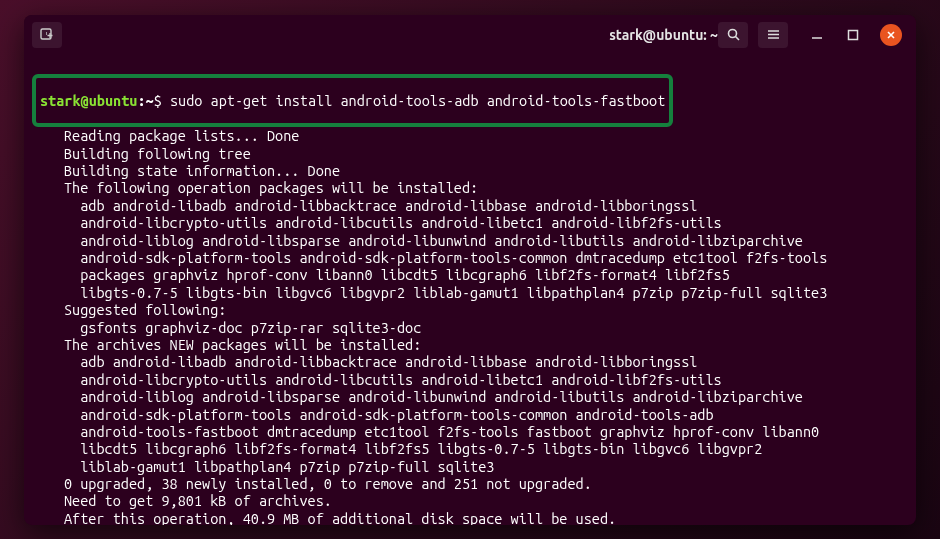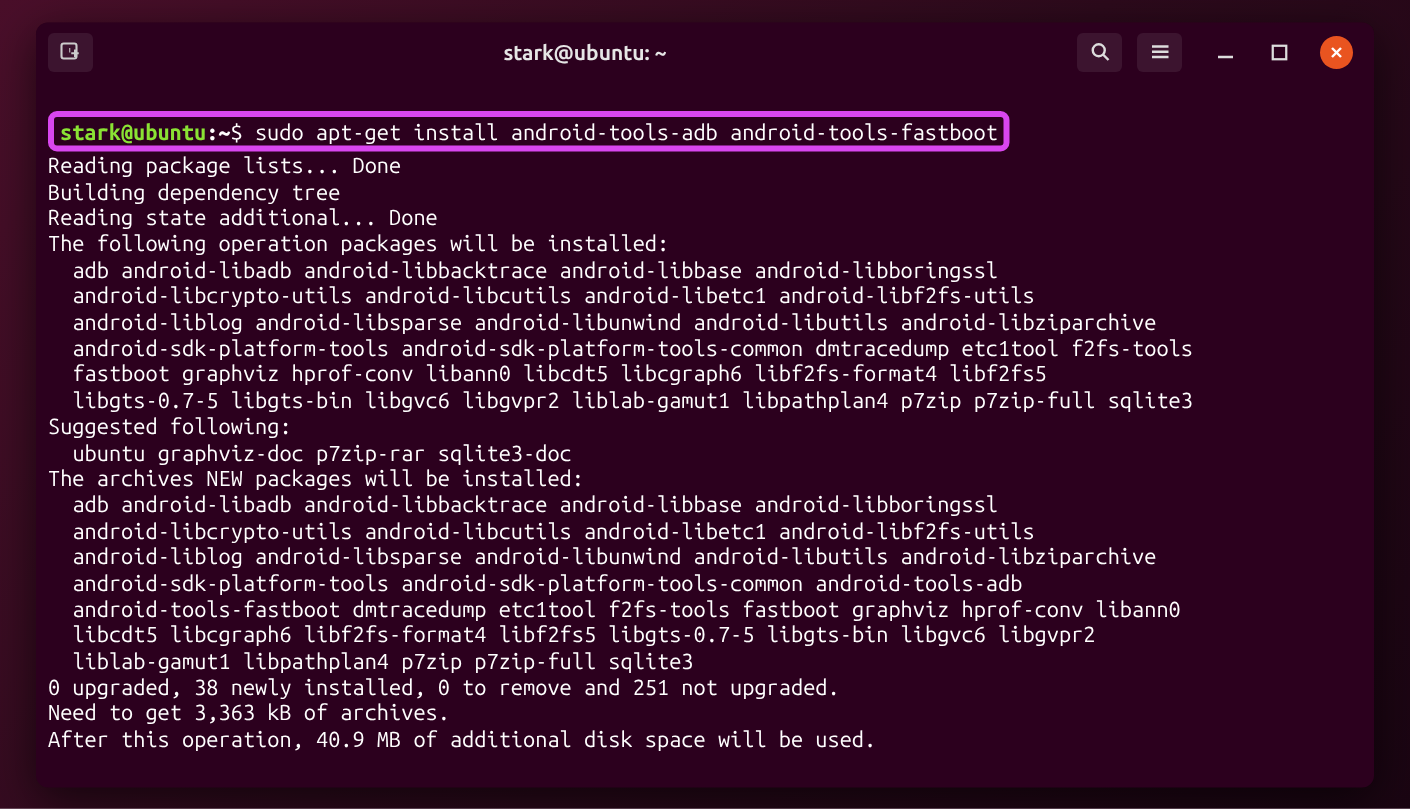--- a/index.html
+++ b/index.html
@@ -34,21 +34,21 @@
     .titlebar-left { display: flex; align-items: center; gap: 4px; }
     .new-tab-btn {
       width: 30px; height: 26px;
       background: rgba(255,255,255,0.08);
       border-radius: 4px;
       display: flex; align-items: center; justify-content: center;
       cursor: pointer;
     }
     .titlebar-title {
       flex: 1;
-      text-align: center;
+      text-align: right;
       font-family: Ubuntu, sans-serif;
       font-size: 14px;
       font-weight: 600;
       color: #e6e6e6;
     }
     .titlebar-right { display: flex; align-items: center; gap: 10px; }
     .search-btn, .menu-btn {
       width: 30px; height: 26px;
       background: rgba(255,255,255,0.08);
       border-radius: 4px;
@@ -69,26 +69,26 @@
       font-size: 14.5px;
       line-height: 1.2;
       color: #ffffff;
       overflow: hidden;
       white-space: pre;
     }
     .prompt-user { color: #8ae234; font-weight: bold; }
     .prompt-path { color: #ffffff; font-weight: bold;}
     .prompt-sym { color: #ffffff; }
     .highlight-box {
-      border: 4px solid #d946ef;
+      border: 4px solid #15803d;
       border-radius: 6px;
-      padding: 1px 4px;
+      padding: 14px 4px;
       display: inline-block;
     }
-    .line { white-space: pre-wrap; }
+    .line { white-space: pre-wrap; margin-left: 32px; }
     svg { display: block; }
   </style>
 </head>
 <body>
 
 <div class="window">
   <div class="titlebar">
     <div class="titlebar-left">
       <div class="new-tab-btn">
         <svg width="16" height="16" viewBox="0 0 16 16">
@@ -130,36 +130,36 @@
               <line x1="8" y1="2" x2="2" y2="8" stroke="#fff" stroke-width="1.6"></line>
             </svg>
         </div>
       </div>
     </div>
   </div>
 
   <div class="terminal-body">
 <span class="highlight-box"><span class="prompt-user">stark@ubuntu</span><span class="prompt-path">:~</span><span class="prompt-sym">$</span> <span>sudo apt-get install android-tools-adb android-tools-fastboot</span></span>
 <span class="line">Reading package lists... Done</span>
-<span class="line">Building dependency tree</span>
-<span class="line">Reading state additional... Done</span>
+<span class="line">Building following tree</span>
+<span class="line">Building state information... Done</span>
 <span class="line">The following operation packages will be installed:</span>
 <span class="line">  adb android-libadb android-libbacktrace android-libbase android-libboringssl</span>
 <span class="line">  android-libcrypto-utils android-libcutils android-libetc1 android-libf2fs-utils</span>
 <span class="line">  android-liblog android-libsparse android-libunwind android-libutils android-libziparchive</span>
 <span class="line">  android-sdk-platform-tools android-sdk-platform-tools-common dmtracedump etc1tool f2fs-tools</span>
-<span class="line">  fastboot graphviz hprof-conv libann0 libcdt5 libcgraph6 libf2fs-format4 libf2fs5</span>
+<span class="line">  packages graphviz hprof-conv libann0 libcdt5 libcgraph6 libf2fs-format4 libf2fs5</span>
 <span class="line">  libgts-0.7-5 libgts-bin libgvc6 libgvpr2 liblab-gamut1 libpathplan4 p7zip p7zip-full sqlite3</span>
 <span class="line">Suggested following:</span>
-<span class="line">  ubuntu graphviz-doc p7zip-rar sqlite3-doc</span>
+<span class="line">  gsfonts graphviz-doc p7zip-rar sqlite3-doc</span>
 <span class="line">The archives NEW packages will be installed:</span>
 <span class="line">  adb android-libadb android-libbacktrace android-libbase android-libboringssl</span>
 <span class="line">  android-libcrypto-utils android-libcutils android-libetc1 android-libf2fs-utils</span>
 <span class="line">  android-liblog android-libsparse android-libunwind android-libutils android-libziparchive</span>
 <span class="line">  android-sdk-platform-tools android-sdk-platform-tools-common android-tools-adb</span>
 <span class="line">  android-tools-fastboot dmtracedump etc1tool f2fs-tools fastboot graphviz hprof-conv libann0</span>
 <span class="line">  libcdt5 libcgraph6 libf2fs-format4 libf2fs5 libgts-0.7-5 libgts-bin libgvc6 libgvpr2</span>
 <span class="line">  liblab-gamut1 libpathplan4 p7zip p7zip-full sqlite3</span>
 <span class="line">0 upgraded, 38 newly installed, 0 to remove and 251 not upgraded.</span>
-<span class="line">Need to get 3,363 kB of archives.</span>
+<span class="line">Need to get 9,801 kB of archives.</span>
 <span class="line">After this operation, 40.9 MB of additional disk space will be used.</span>
 </div>
 </div>
 
 </body></html>

